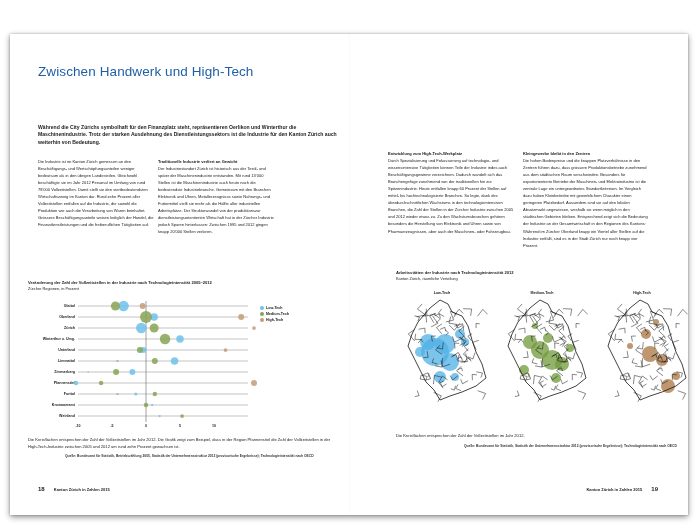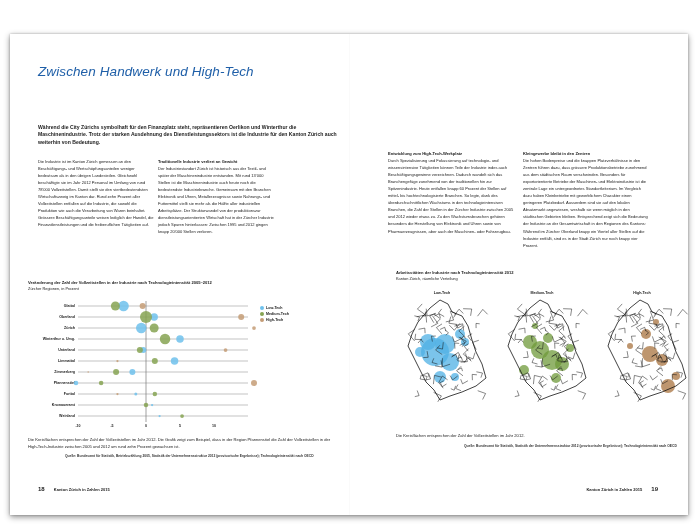--- a/index.html
+++ b/index.html
@@ -1,20 +1,20 @@
 <!DOCTYPE html>
 <html><head>
 <meta charset="utf-8">
 <style>
   html, body { margin:0; padding:0; background:#ffffff; }
   body { width:700px; height:530px; position:relative; overflow:hidden; font-family:"Liberation Sans", sans-serif; color:#1a1a1a; }
   .spread { position:absolute; left:10px; top:34px; width:678px; height:481px; background:#fff;
     box-shadow: 0 2px 6px rgba(0,0,0,0.45), 0 0 2px rgba(0,0,0,0.25); }
   .gutter { position:absolute; left:339px; top:0; width:1px; height:100%; background:linear-gradient(to right, rgba(0,0,0,0.04), rgba(0,0,0,0)); }
-  .title { position:absolute; left:28px; top:30px; font-size:13.5px; color:#1f5fa8; letter-spacing:0.1px;font-style:italic; }
+  .title { position:absolute; left:28px; top:30px; font-size:13.5px; color:#1f5fa8; letter-spacing:0.1px; }
   .lead { position:absolute; left:28px; top:90px; width:300px; font-size:5.1px; line-height:7.4px; font-weight:bold; }
   .col { position:absolute; font-size:4.05px; line-height:7.05px; }
   .col .h { font-weight:bold; display:block; }
   .c1 { left:28px; top:124px; width:116px; }
   .c2 { left:148px; top:124px; width:116px; }
   .c3 { left:378px; top:116px; width:126px; }
   .c4 { left:513px; top:116px; width:126px; }
   .fig-title { position:absolute; font-size:4.1px; line-height:6px; font-weight:bold; }
   .fig-sub { position:absolute; font-size:3.9px; line-height:6px; }
   .caption { position:absolute; font-size:4.1px; line-height:7px; }

